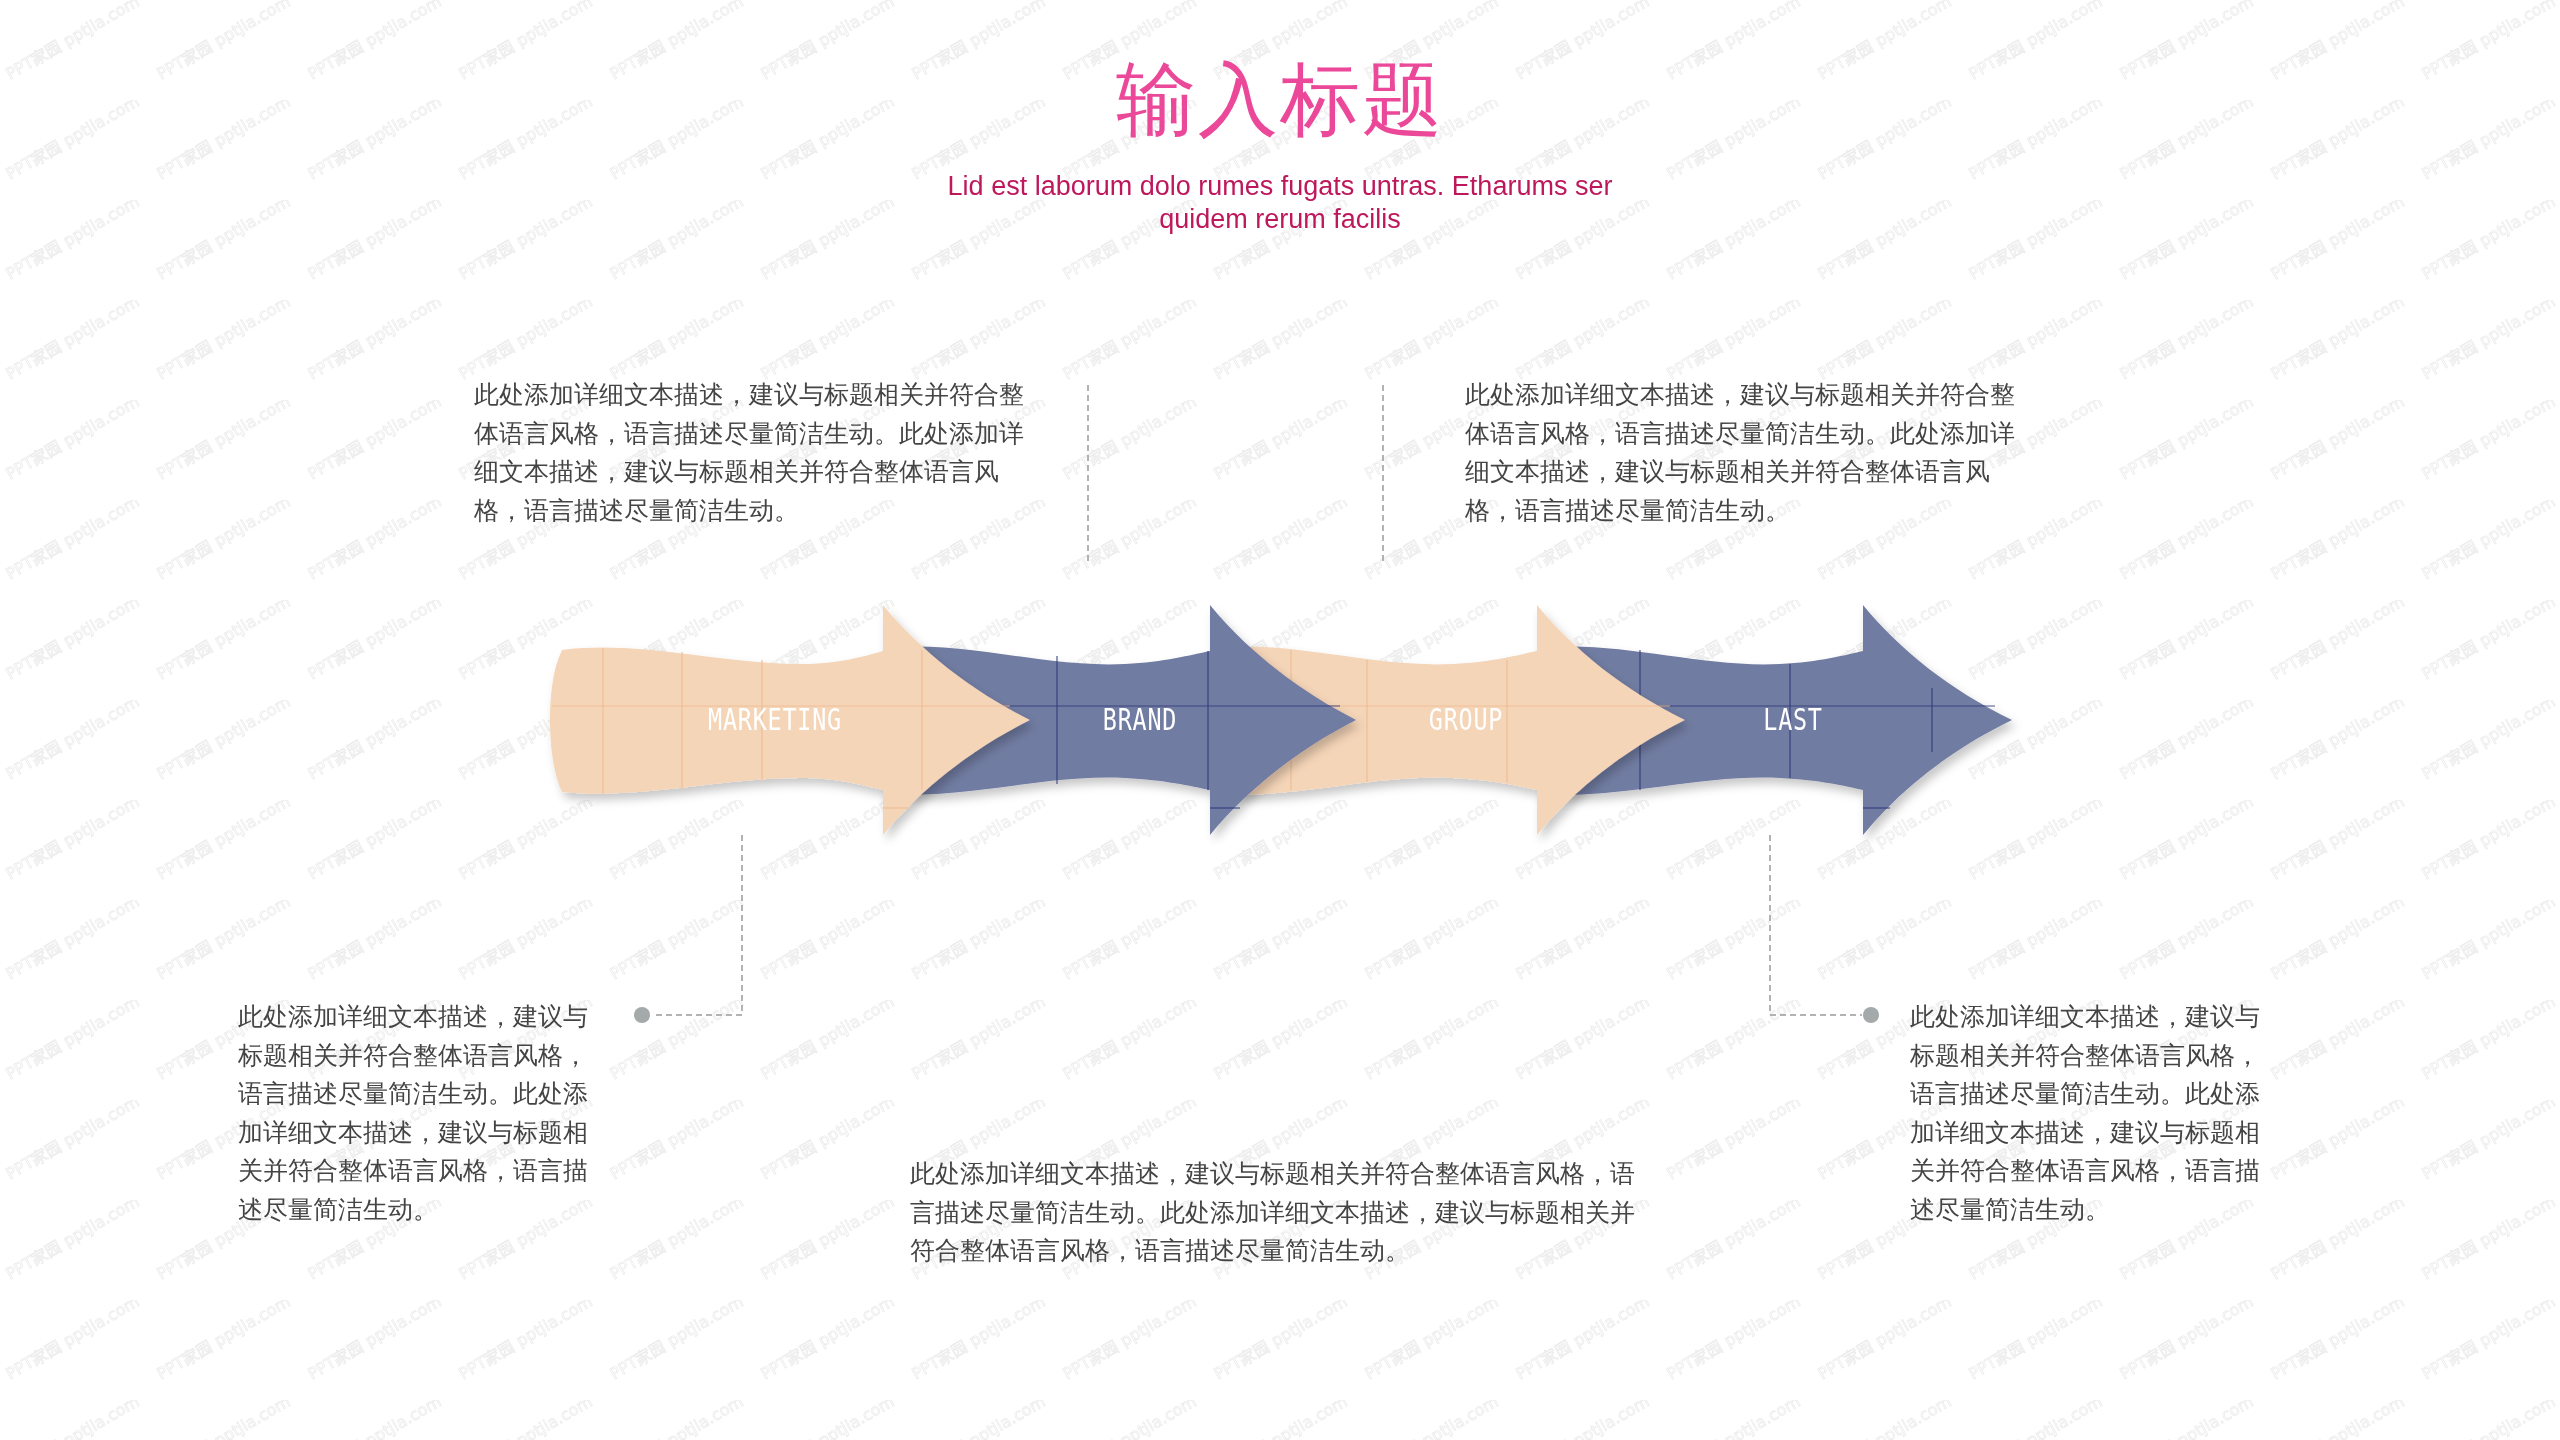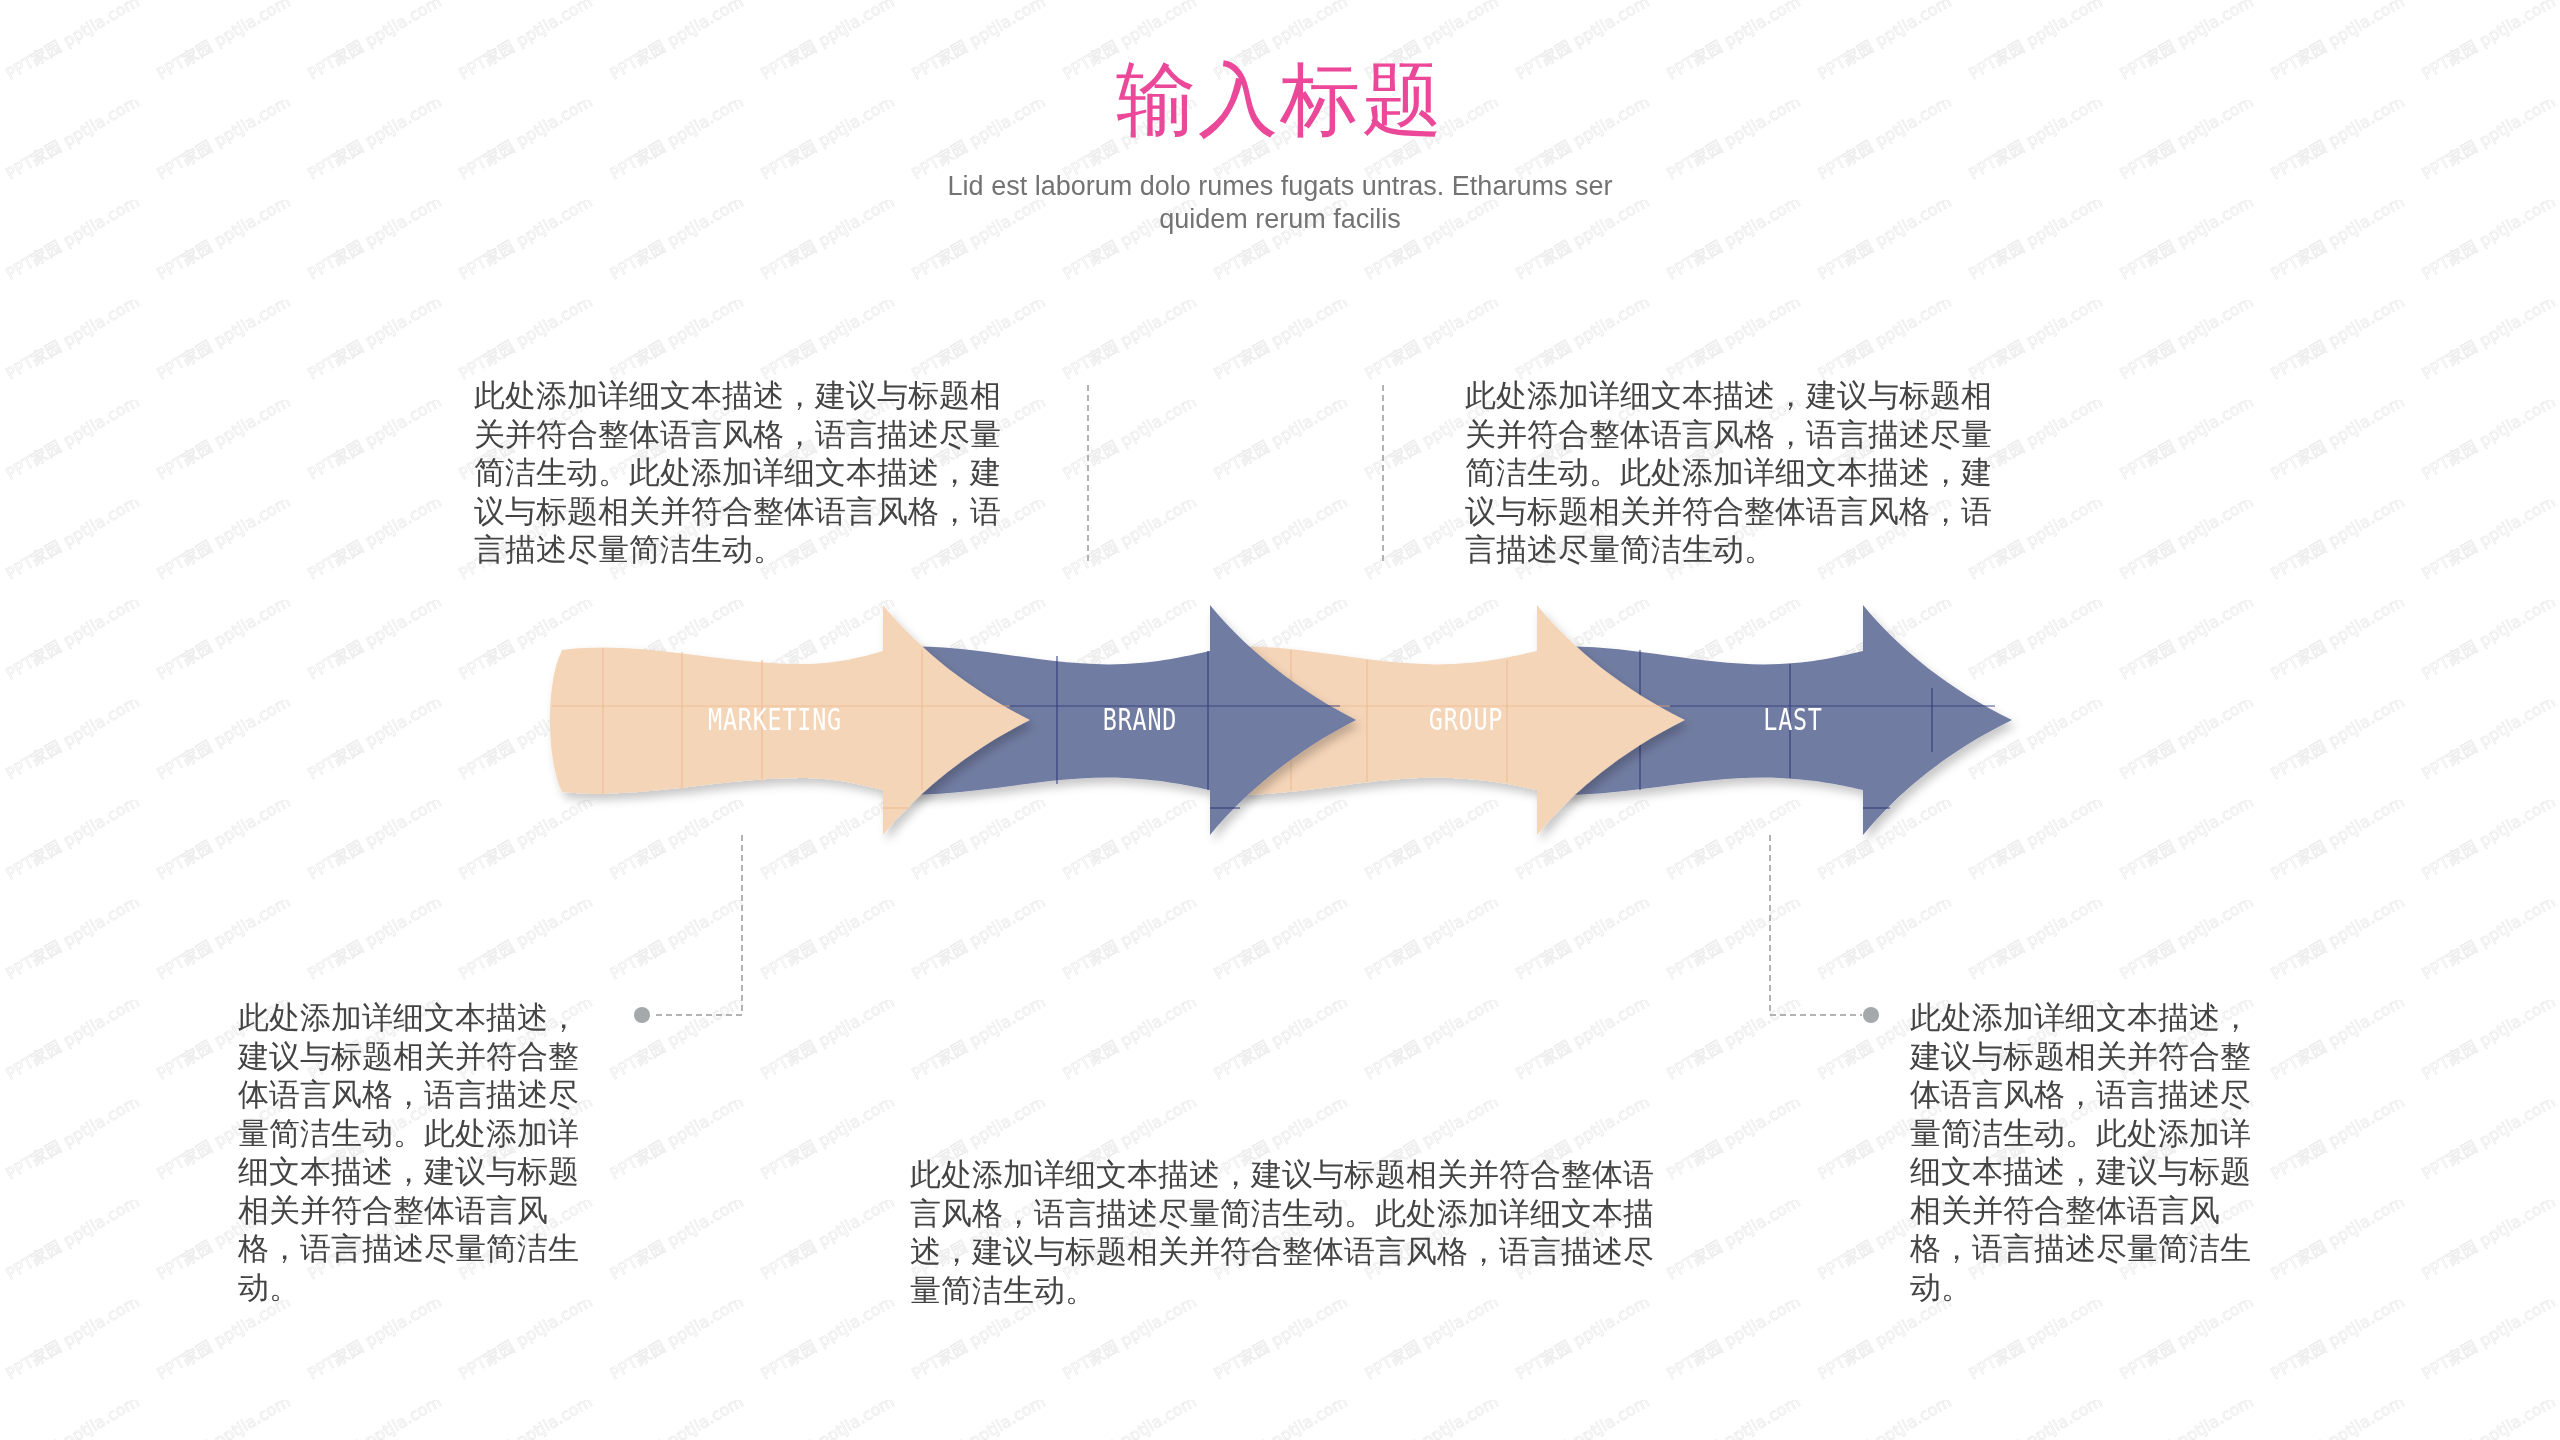--- a/index.html
+++ b/index.html
@@ -35,26 +35,26 @@
     }
     .subtitle {
       position: absolute;
       left: 930px;
       top: 170px;
       width: 700px;
       text-align: center;
       font-family: "Liberation Sans", sans-serif;
       font-size: 27px;
       line-height: 33px;
-      color: #737373;
+      color: #be185d;
       z-index: 2;
     }
     .desc {
       position: absolute;
-      font-size: 31px;
+      font-size: 25px;
       line-height: 38.5px;
       color: #444444;
       z-index: 2;
       word-break: break-all;
     }
     .desc.tl { left: 474px; top: 376px; width: 555px; }
     .desc.tr { left: 1465px; top: 376px; width: 555px; }
     .desc.bl { left: 238px; top: 998px; width: 365px; }
     .desc.br { left: 1910px; top: 998px; width: 365px; }
     .desc.bc { left: 910px; top: 1155px; width: 745px; }

